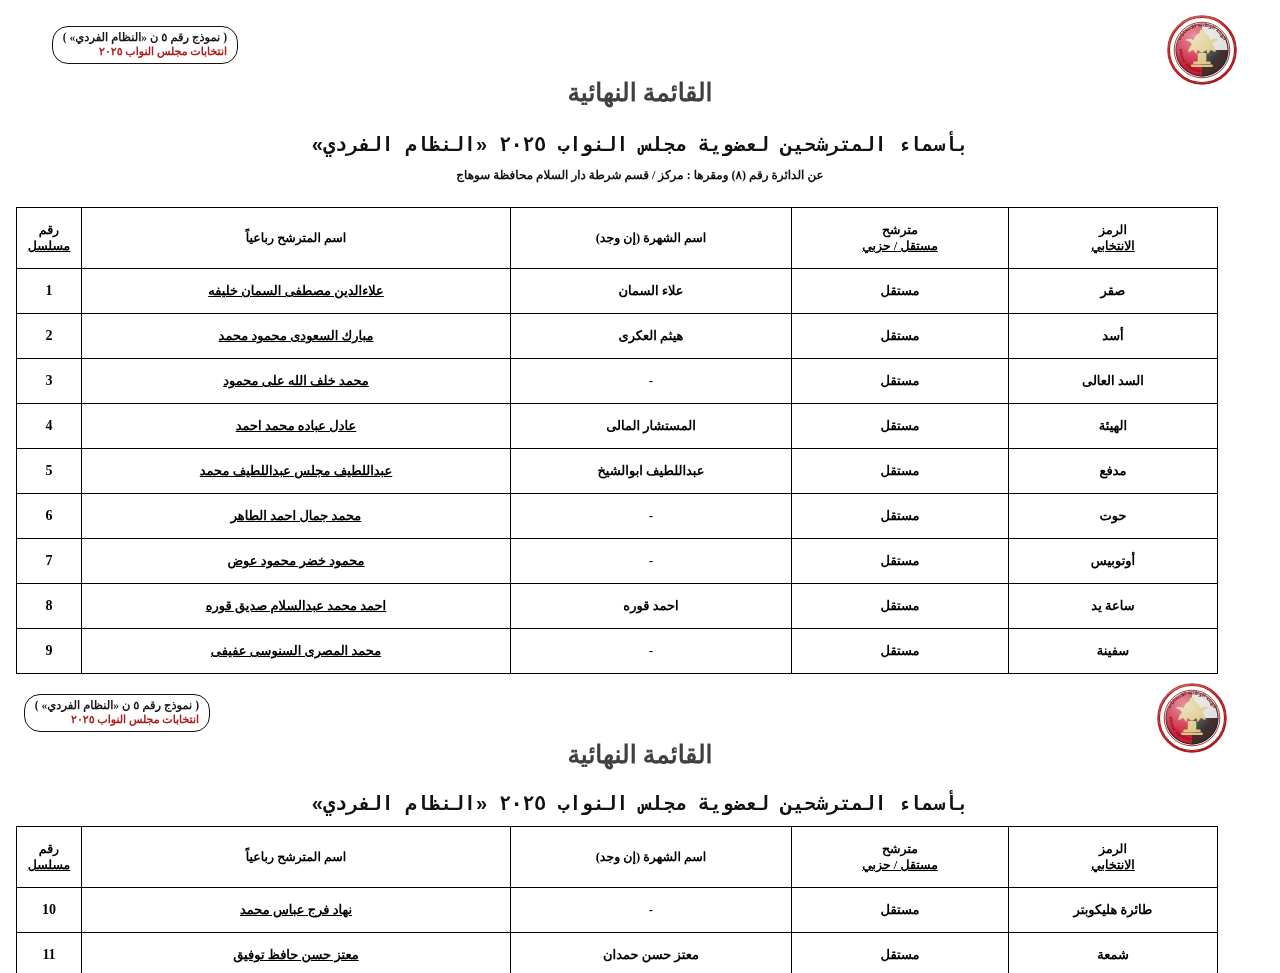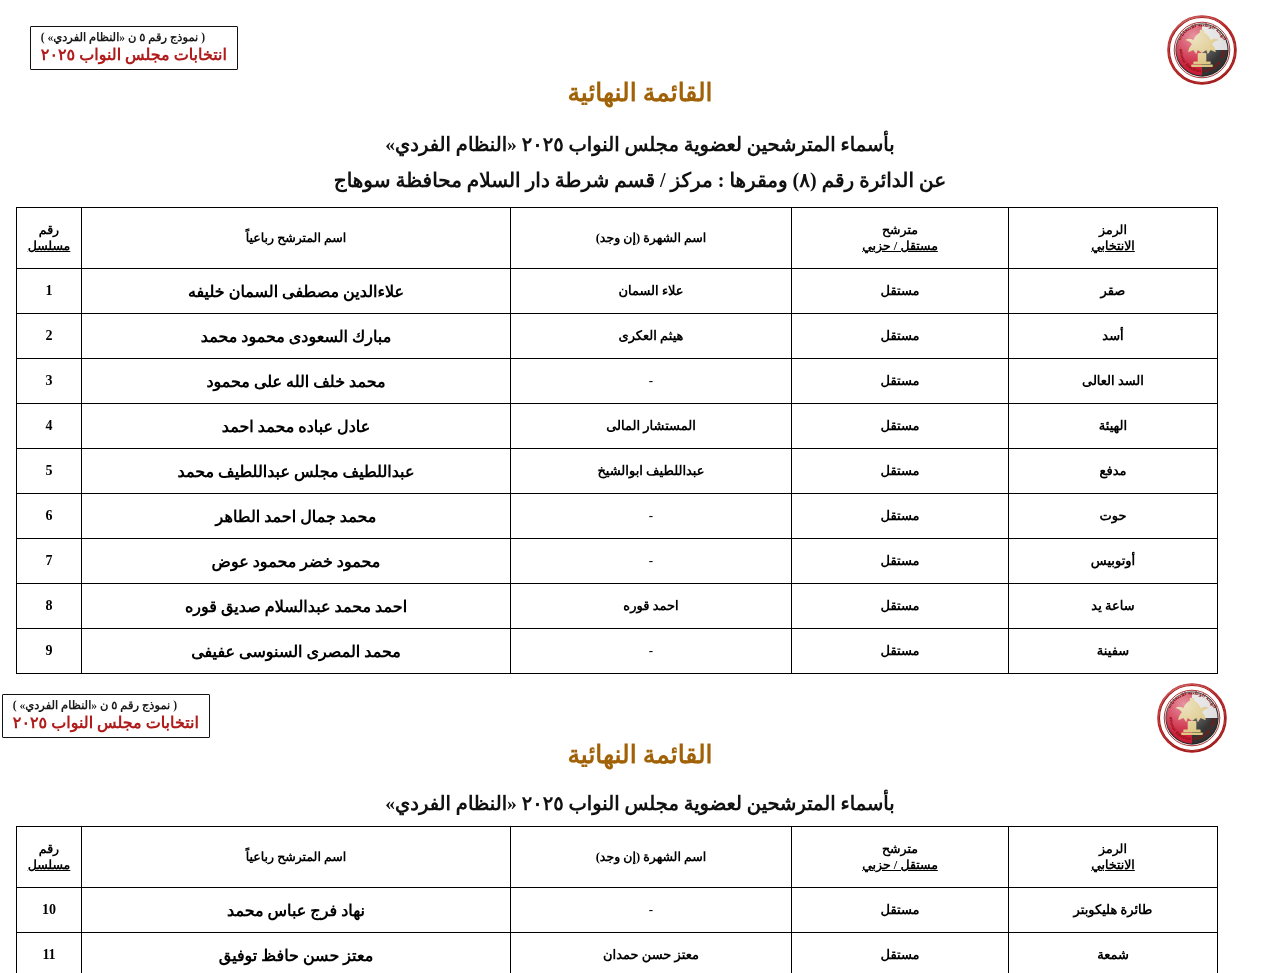--- a/index.html
+++ b/index.html
@@ -19,71 +19,72 @@
 
   .page-section {
     position: relative;
     width: 1280px;
   }
 
   
   .form-stamp {
     position: absolute;
     border: 1px solid #111111;
-    border-radius: 1px;
+    border-radius: 16px;
     padding: 3px 10px 4px 10px;
-    text-align: left;
+    text-align: right;
     line-height: 1.25;
     background: #ffffff;
     white-space: nowrap;
   }
   .form-stamp .stamp-line1 {
     font-size: 11.5px;
     font-weight: bold;
     color: #1a1a1a;
     letter-spacing: 0;
   }
   .form-stamp .stamp-line2 {
-    font-size: 16px;
+    font-size: 11px;
     font-weight: bold;
     color: #b01b1b;
     margin-top: 1px;
   }
 
   
   .seal {
     position: absolute;
     width: 72px;
     height: 72px;
   }
   .seal svg { display: block; width: 100%; height: 100%; }
 
   
   .doc-title {
     position: absolute;
     width: 1280px;
     text-align: center;
     font-size: 25px;
     font-weight: bold;
-    color: #a16207;
+    color: #404040;
     letter-spacing: 0.5px;
   }
   .doc-subtitle {
     position: absolute;
     width: 1280px;
     text-align: center;
     font-size: 19.5px;
     font-weight: bold;
     color: #111111;
+    font-family: Liberation Mono, monospace;
   }
   .doc-district {
     position: absolute;
     width: 1280px;
     text-align: center;
-    font-size: 20px;
+    font-size: 12px;
     font-weight: bold;
     color: #111111;
   }
 
   
   .cand-table {
     position: absolute;
     border-collapse: collapse;
     table-layout: fixed;
     background: #ffffff;
@@ -104,21 +105,22 @@
   }
   .cand-table tbody td {
     font-size: 13px;
     height: 40px;
   }
   .cand-table tbody td.c-serial {
     font-family: "Liberation Serif", "DejaVu Serif", serif;
     font-size: 14px;
   }
   .cand-table tbody td.c-name {
-    font-size: 16px;
+    font-size: 13px;
+    text-decoration: underline;
   }
   .col-symbol  { width: 200px; }
   .col-type    { width: 208px; }
   .col-nick    { width: 272px; }
   .col-name    { width: 420px; }
   .col-serial  { width: 56px; }
 
   .hdr-l1 { display: block; }
   .hdr-l2 { display: block; text-decoration: underline; }
 </style>

